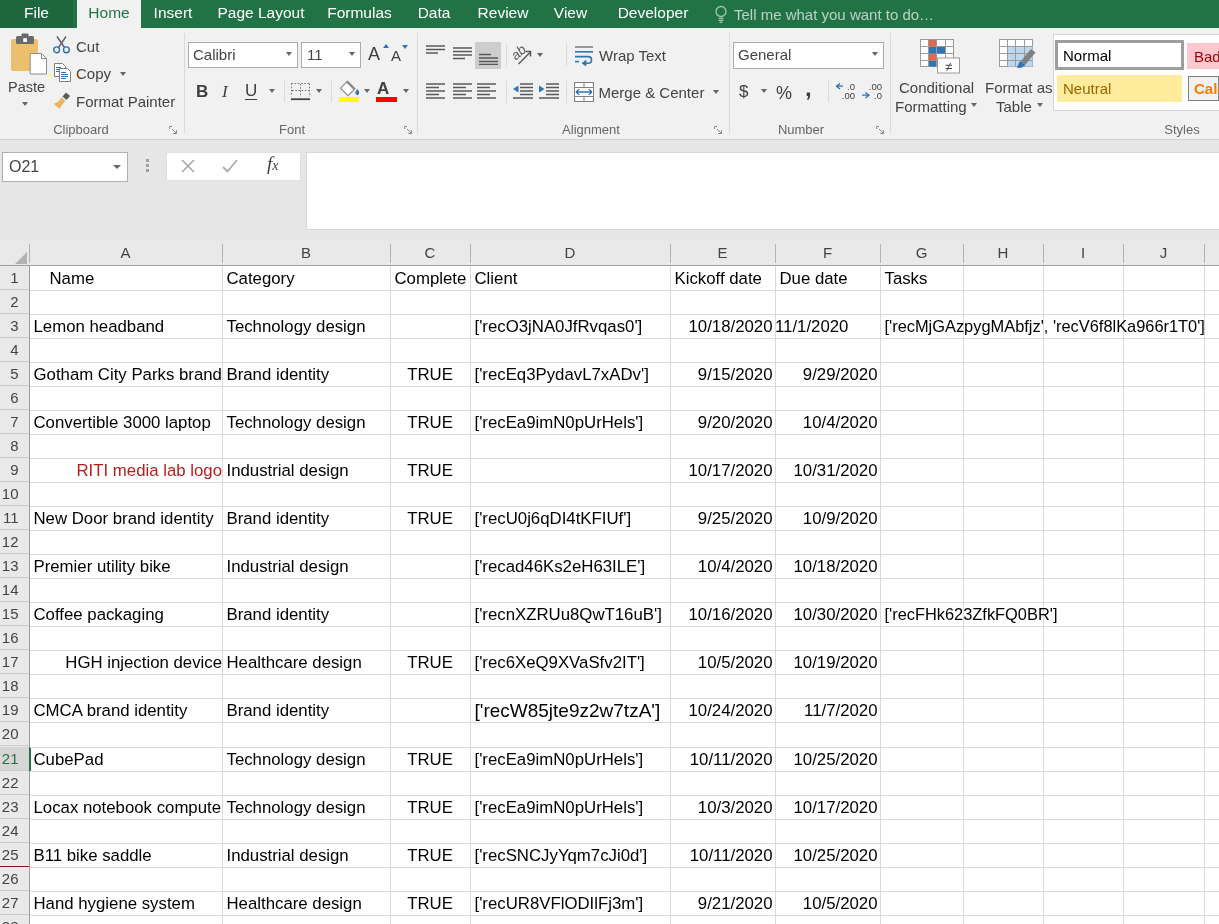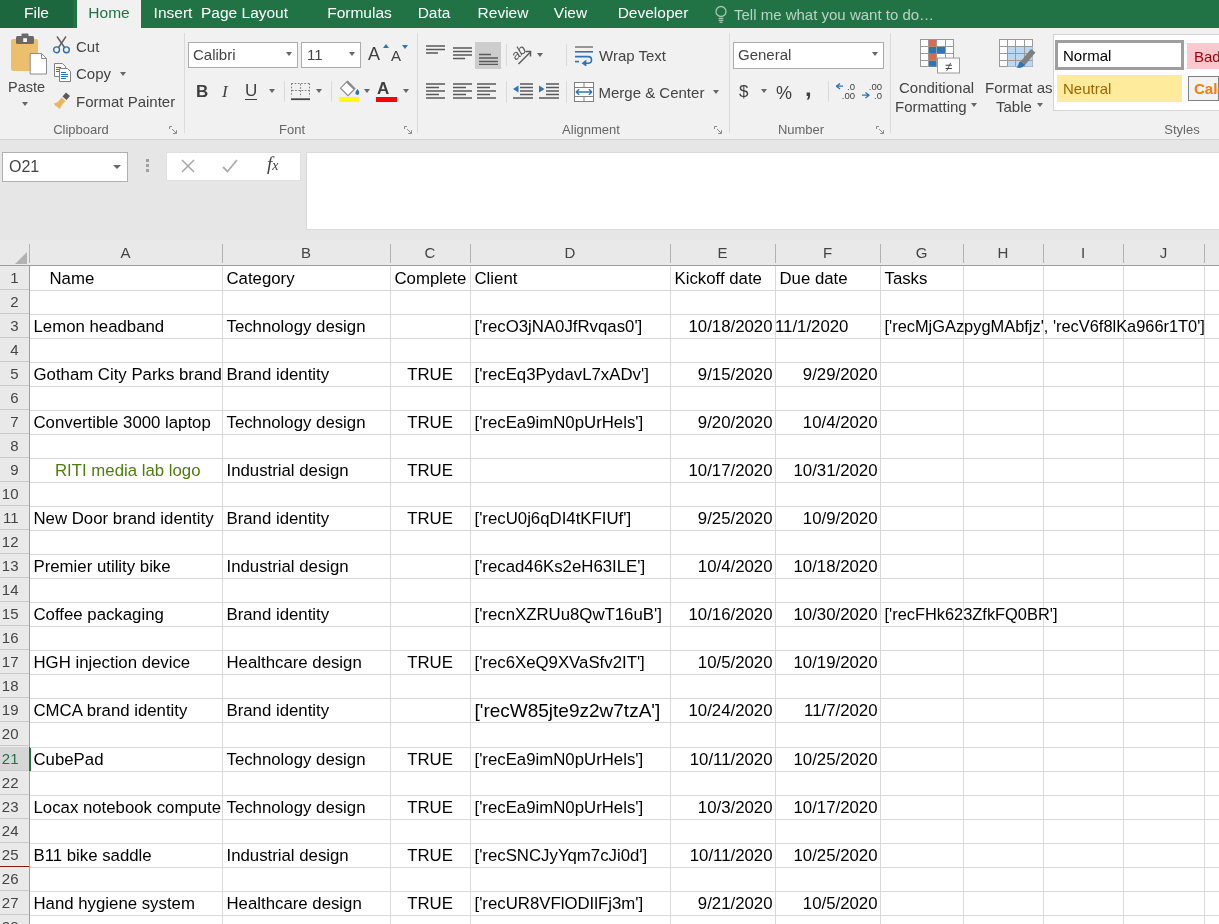--- a/index.html
+++ b/index.html
@@ -9,21 +9,21 @@
 .lbl{position:absolute;font-size:13px;color:#666;text-align:center;white-space:nowrap;}
 .btxt{font-size:15px;color:#444;white-space:nowrap;}
 .combo{position:absolute;background:#fff;border:1px solid #ababab;}
 </style></head><body>
 <div class="abs" style="left:0;top:0;width:1219px;height:28px;background:#217346;"></div>
 <div class="abs" style="left:0;top:0;width:73px;height:28px;background:#1c673e;"></div>
 <div class="abs" style="left:77px;top:0;width:64px;height:28px;background:#f1f1f1;"></div>
 <div class="abs" style="left:-23.5px;top:0;width:120px;height:28px;line-height:26px;text-align:center;font-size:15.5px;color:#fff;">File</div>
 <div class="abs" style="left:49px;top:0;width:120px;height:28px;line-height:26px;text-align:center;font-size:15.5px;color:#217346;">Home</div>
 <div class="abs" style="left:113px;top:0;width:120px;height:28px;line-height:26px;text-align:center;font-size:15.5px;color:#fff;">Insert</div>
-<div class="abs" style="left:201px;top:0;width:120px;height:28px;line-height:26px;text-align:left;font-size:15.5px;color:#fff;">Page Layout</div>
+<div class="abs" style="left:201px;top:0;width:120px;height:28px;line-height:26px;text-align:center;font-size:15.5px;color:#fff;">Page Layout</div>
 <div class="abs" style="left:299.5px;top:0;width:120px;height:28px;line-height:26px;text-align:center;font-size:15.5px;color:#fff;">Formulas</div>
 <div class="abs" style="left:374px;top:0;width:120px;height:28px;line-height:26px;text-align:center;font-size:15.5px;color:#fff;">Data</div>
 <div class="abs" style="left:443px;top:0;width:120px;height:28px;line-height:26px;text-align:center;font-size:15.5px;color:#fff;">Review</div>
 <div class="abs" style="left:510.5px;top:0;width:120px;height:28px;line-height:26px;text-align:center;font-size:15.5px;color:#fff;">View</div>
 <div class="abs" style="left:593px;top:0;width:120px;height:28px;line-height:26px;text-align:center;font-size:15.5px;color:#fff;">Developer</div>
 <svg class="abs" style="left:713px;top:5px;" width="16" height="18" viewBox="0 0 16 18">
 <g stroke="#a4c6b0" stroke-width="1.3" fill="none">
 <circle cx="8" cy="6.5" r="5"></circle>
 <line x1="5.6" y1="13.4" x2="10.4" y2="13.4"></line>
 <line x1="5.6" y1="15.4" x2="10.4" y2="15.4"></line>
@@ -410,21 +410,21 @@
 <div class="abs" style="left:390px;top:121.70px;width:80px;height:24.05px;line-height:25.05px;font-size:16.8px;color:#000;text-align:center;white-space:nowrap;overflow:hidden;">TRUE</div>
 <div class="abs" style="left:470px;top:121.70px;width:200px;height:24.05px;line-height:25.05px;font-size:16.8px;color:#000;text-align:left;padding-left:4.5px;white-space:nowrap;overflow:hidden;">['recEq3PydavL7xADv']</div>
 <div class="abs" style="left:670px;top:121.70px;width:105px;height:24.05px;line-height:25.05px;font-size:16.8px;color:#000;text-align:right;padding-right:2.5px;white-space:nowrap;overflow:hidden;">9/15/2020</div>
 <div class="abs" style="left:775px;top:121.70px;width:105px;height:24.05px;line-height:25.05px;font-size:16.8px;color:#000;text-align:right;padding-right:2.5px;white-space:nowrap;overflow:hidden;">9/29/2020</div>
 <div class="abs" style="left:29px;top:169.80px;width:193px;height:24.05px;line-height:25.05px;font-size:16.8px;color:#000;text-align:left;padding-left:4.5px;white-space:nowrap;overflow:hidden;">Convertible 3000 laptop</div>
 <div class="abs" style="left:222px;top:169.80px;width:168px;height:24.05px;line-height:25.05px;font-size:16.8px;color:#000;text-align:left;padding-left:4.5px;white-space:nowrap;overflow:hidden;">Technology design</div>
 <div class="abs" style="left:390px;top:169.80px;width:80px;height:24.05px;line-height:25.05px;font-size:16.8px;color:#000;text-align:center;white-space:nowrap;overflow:hidden;">TRUE</div>
 <div class="abs" style="left:470px;top:169.80px;width:200px;height:24.05px;line-height:25.05px;font-size:16.8px;color:#000;text-align:left;padding-left:4.5px;white-space:nowrap;overflow:hidden;">['recEa9imN0pUrHels']</div>
 <div class="abs" style="left:670px;top:169.80px;width:105px;height:24.05px;line-height:25.05px;font-size:16.8px;color:#000;text-align:right;padding-right:2.5px;white-space:nowrap;overflow:hidden;">9/20/2020</div>
 <div class="abs" style="left:775px;top:169.80px;width:105px;height:24.05px;line-height:25.05px;font-size:16.8px;color:#000;text-align:right;padding-right:2.5px;white-space:nowrap;overflow:hidden;">10/4/2020</div>
-<div class="abs" style="left:29px;top:217.90px;width:193px;height:24.05px;line-height:25.05px;font-size:16.8px;color:#4d7c0f;text-align:center;padding-left:4.5px;white-space:nowrap;overflow:hidden;">RITI media lab logo</div>
+<div class="abs" style="left:29px;top:217.90px;width:193px;height:24.05px;line-height:25.05px;font-size:16.8px;color:#b91c1c;text-align:right;padding-left:4.5px;white-space:nowrap;overflow:hidden;">RITI media lab logo</div>
 <div class="abs" style="left:222px;top:217.90px;width:168px;height:24.05px;line-height:25.05px;font-size:16.8px;color:#000;text-align:left;padding-left:4.5px;white-space:nowrap;overflow:hidden;">Industrial design</div>
 <div class="abs" style="left:390px;top:217.90px;width:80px;height:24.05px;line-height:25.05px;font-size:16.8px;color:#000;text-align:center;white-space:nowrap;overflow:hidden;">TRUE</div>
 <div class="abs" style="left:670px;top:217.90px;width:105px;height:24.05px;line-height:25.05px;font-size:16.8px;color:#000;text-align:right;padding-right:2.5px;white-space:nowrap;overflow:hidden;">10/17/2020</div>
 <div class="abs" style="left:775px;top:217.90px;width:105px;height:24.05px;line-height:25.05px;font-size:16.8px;color:#000;text-align:right;padding-right:2.5px;white-space:nowrap;overflow:hidden;">10/31/2020</div>
 <div class="abs" style="left:29px;top:266.00px;width:193px;height:24.05px;line-height:25.05px;font-size:16.8px;color:#000;text-align:left;padding-left:4.5px;white-space:nowrap;overflow:hidden;">New Door brand identity</div>
 <div class="abs" style="left:222px;top:266.00px;width:168px;height:24.05px;line-height:25.05px;font-size:16.8px;color:#000;text-align:left;padding-left:4.5px;white-space:nowrap;overflow:hidden;">Brand identity</div>
 <div class="abs" style="left:390px;top:266.00px;width:80px;height:24.05px;line-height:25.05px;font-size:16.8px;color:#000;text-align:center;white-space:nowrap;overflow:hidden;">TRUE</div>
 <div class="abs" style="left:470px;top:266.00px;width:200px;height:24.05px;line-height:25.05px;font-size:16.8px;color:#000;text-align:left;padding-left:4.5px;white-space:nowrap;overflow:hidden;">['recU0j6qDI4tKFIUf']</div>
 <div class="abs" style="left:670px;top:266.00px;width:105px;height:24.05px;line-height:25.05px;font-size:16.8px;color:#000;text-align:right;padding-right:2.5px;white-space:nowrap;overflow:hidden;">9/25/2020</div>
 <div class="abs" style="left:775px;top:266.00px;width:105px;height:24.05px;line-height:25.05px;font-size:16.8px;color:#000;text-align:right;padding-right:2.5px;white-space:nowrap;overflow:hidden;">10/9/2020</div>
@@ -432,21 +432,21 @@
 <div class="abs" style="left:222px;top:314.10px;width:168px;height:24.05px;line-height:25.05px;font-size:16.8px;color:#000;text-align:left;padding-left:4.5px;white-space:nowrap;overflow:hidden;">Industrial design</div>
 <div class="abs" style="left:470px;top:314.10px;width:200px;height:24.05px;line-height:25.05px;font-size:16.8px;color:#000;text-align:left;padding-left:4.5px;white-space:nowrap;overflow:hidden;">['recad46Ks2eH63ILE']</div>
 <div class="abs" style="left:670px;top:314.10px;width:105px;height:24.05px;line-height:25.05px;font-size:16.8px;color:#000;text-align:right;padding-right:2.5px;white-space:nowrap;overflow:hidden;">10/4/2020</div>
 <div class="abs" style="left:775px;top:314.10px;width:105px;height:24.05px;line-height:25.05px;font-size:16.8px;color:#000;text-align:right;padding-right:2.5px;white-space:nowrap;overflow:hidden;">10/18/2020</div>
 <div class="abs" style="left:29px;top:362.20px;width:193px;height:24.05px;line-height:25.05px;font-size:16.8px;color:#000;text-align:left;padding-left:4.5px;white-space:nowrap;overflow:hidden;">Coffee packaging</div>
 <div class="abs" style="left:222px;top:362.20px;width:168px;height:24.05px;line-height:25.05px;font-size:16.8px;color:#000;text-align:left;padding-left:4.5px;white-space:nowrap;overflow:hidden;">Brand identity</div>
 <div class="abs" style="left:470px;top:362.20px;width:200px;height:24.05px;line-height:25.05px;font-size:16.8px;color:#000;text-align:left;padding-left:4.5px;white-space:nowrap;overflow:hidden;">['recnXZRUu8QwT16uB']</div>
 <div class="abs" style="left:670px;top:362.20px;width:105px;height:24.05px;line-height:25.05px;font-size:16.8px;color:#000;text-align:right;padding-right:2.5px;white-space:nowrap;overflow:hidden;">10/16/2020</div>
 <div class="abs" style="left:775px;top:362.20px;width:105px;height:24.05px;line-height:25.05px;font-size:16.8px;color:#000;text-align:right;padding-right:2.5px;white-space:nowrap;overflow:hidden;">10/30/2020</div>
 <div class="abs" style="left:880px;top:362.20px;width:332px;height:24.05px;line-height:25.05px;font-size:16.4px;color:#000;padding-left:4.5px;white-space:nowrap;overflow:hidden;">['recFHk623ZfkFQ0BR']</div>
-<div class="abs" style="left:29px;top:410.30px;width:193px;height:24.05px;line-height:25.05px;font-size:16.8px;color:#000;text-align:left;padding-left:4.5px;white-space:nowrap;overflow:hidden;">HGH injection device</div>
+<div class="abs" style="left:29px;top:410.30px;width:193px;height:24.05px;line-height:25.05px;font-size:16.8px;color:#000;text-align:right;padding-left:4.5px;white-space:nowrap;overflow:hidden;">HGH injection device</div>
 <div class="abs" style="left:222px;top:410.30px;width:168px;height:24.05px;line-height:25.05px;font-size:16.8px;color:#000;text-align:left;padding-left:4.5px;white-space:nowrap;overflow:hidden;">Healthcare design</div>
 <div class="abs" style="left:390px;top:410.30px;width:80px;height:24.05px;line-height:25.05px;font-size:16.8px;color:#000;text-align:center;white-space:nowrap;overflow:hidden;">TRUE</div>
 <div class="abs" style="left:470px;top:410.30px;width:200px;height:24.05px;line-height:25.05px;font-size:16.8px;color:#000;text-align:left;padding-left:4.5px;white-space:nowrap;overflow:hidden;">['rec6XeQ9XVaSfv2IT']</div>
 <div class="abs" style="left:670px;top:410.30px;width:105px;height:24.05px;line-height:25.05px;font-size:16.8px;color:#000;text-align:right;padding-right:2.5px;white-space:nowrap;overflow:hidden;">10/5/2020</div>
 <div class="abs" style="left:775px;top:410.30px;width:105px;height:24.05px;line-height:25.05px;font-size:16.8px;color:#000;text-align:right;padding-right:2.5px;white-space:nowrap;overflow:hidden;">10/19/2020</div>
 <div class="abs" style="left:29px;top:458.40px;width:193px;height:24.05px;line-height:25.05px;font-size:16.8px;color:#000;text-align:left;padding-left:4.5px;white-space:nowrap;overflow:hidden;">CMCA brand identity</div>
 <div class="abs" style="left:222px;top:458.40px;width:168px;height:24.05px;line-height:25.05px;font-size:16.8px;color:#000;text-align:left;padding-left:4.5px;white-space:nowrap;overflow:hidden;">Brand identity</div>
 <div class="abs" style="left:470px;top:458.40px;width:200px;height:24.05px;line-height:25.05px;font-size:19px;color:#000;text-align:left;padding-left:4.5px;white-space:nowrap;overflow:hidden;">['recW85jte9z2w7tzA']</div>
 <div class="abs" style="left:670px;top:458.40px;width:105px;height:24.05px;line-height:25.05px;font-size:16.8px;color:#000;text-align:right;padding-right:2.5px;white-space:nowrap;overflow:hidden;">10/24/2020</div>
 <div class="abs" style="left:775px;top:458.40px;width:105px;height:24.05px;line-height:25.05px;font-size:16.8px;color:#000;text-align:right;padding-right:2.5px;white-space:nowrap;overflow:hidden;">11/7/2020</div>

